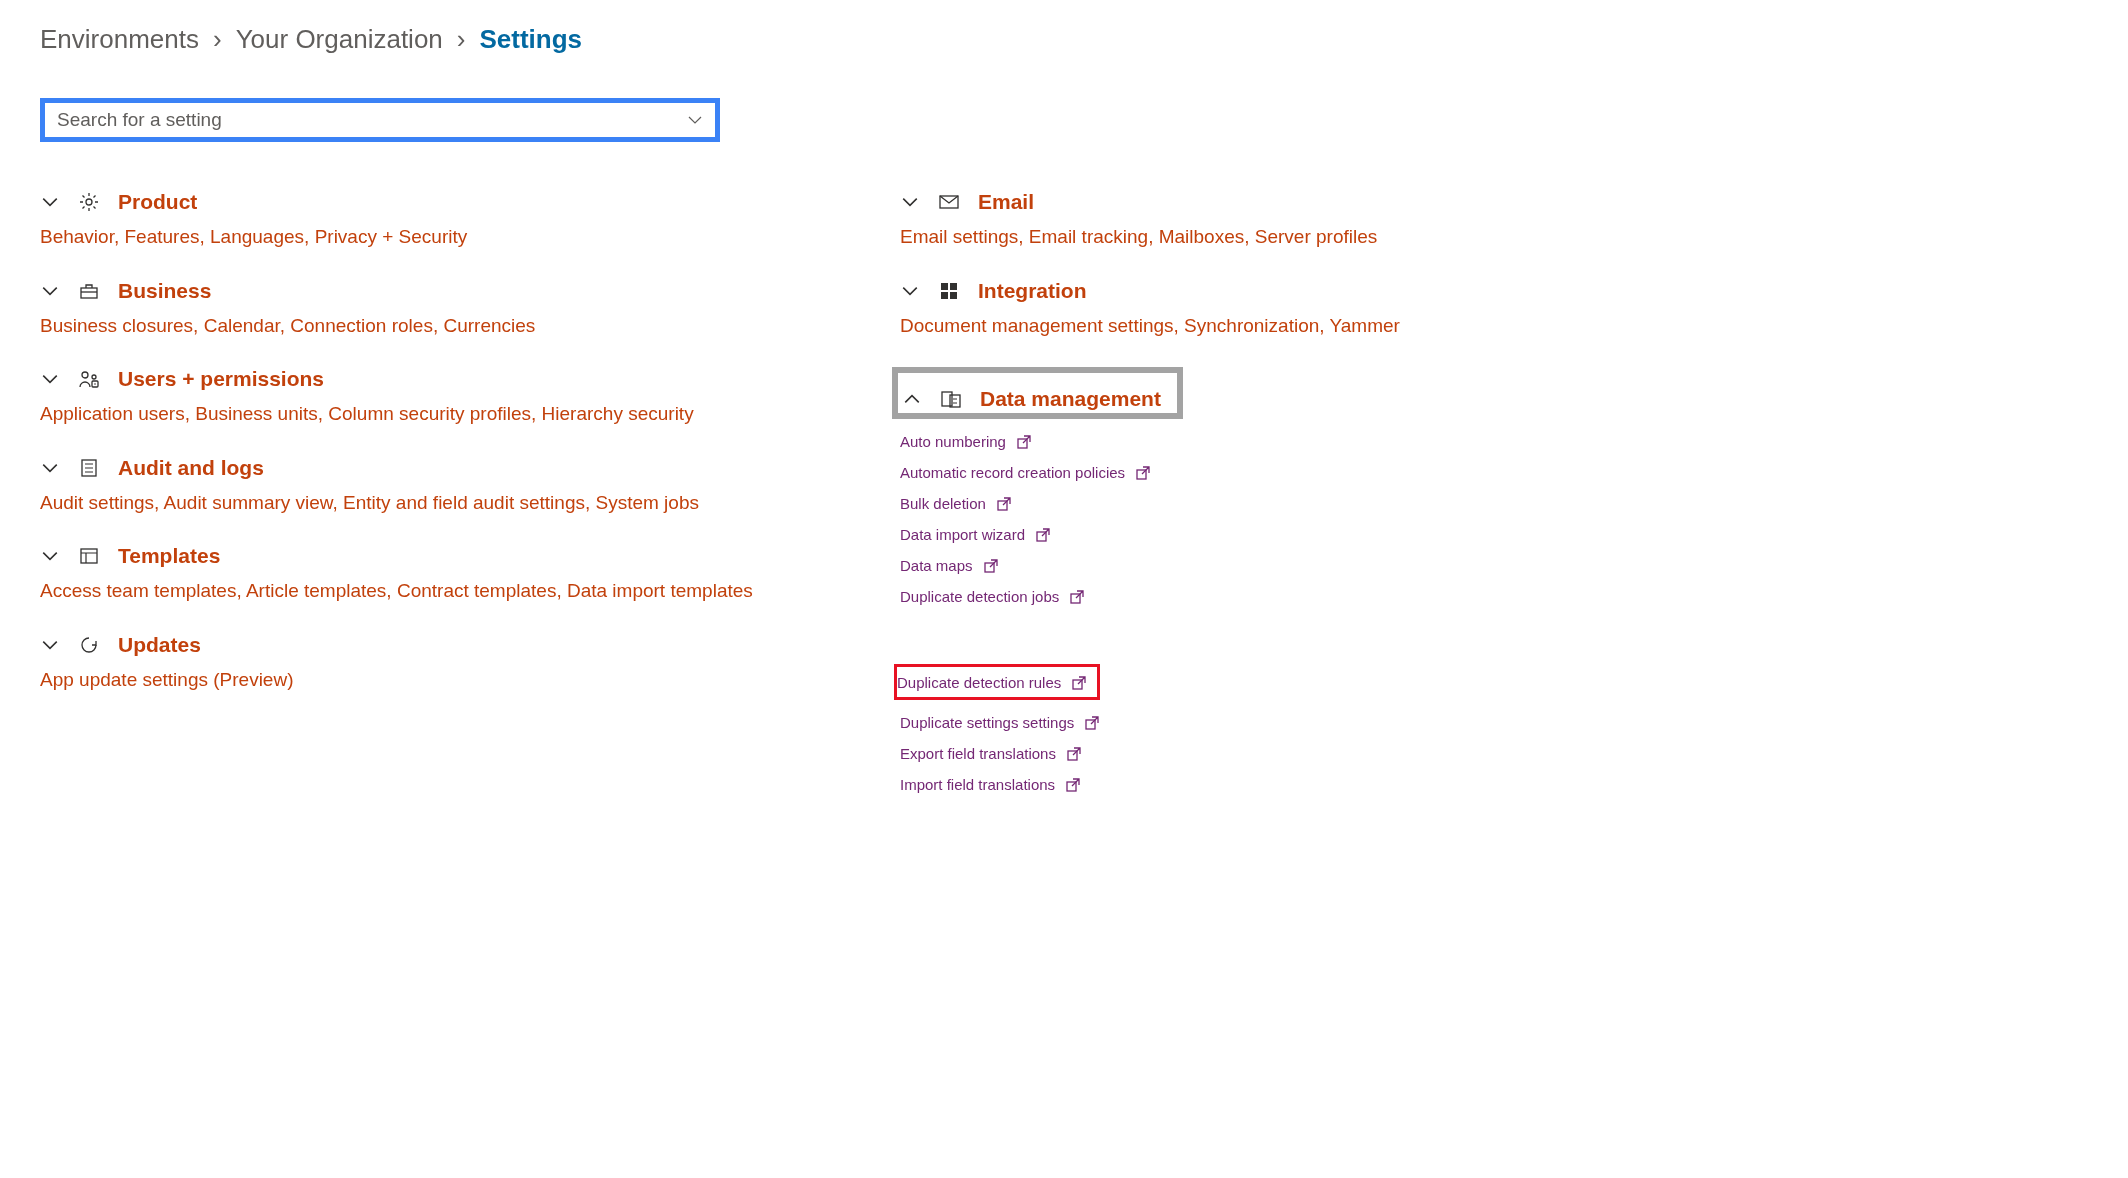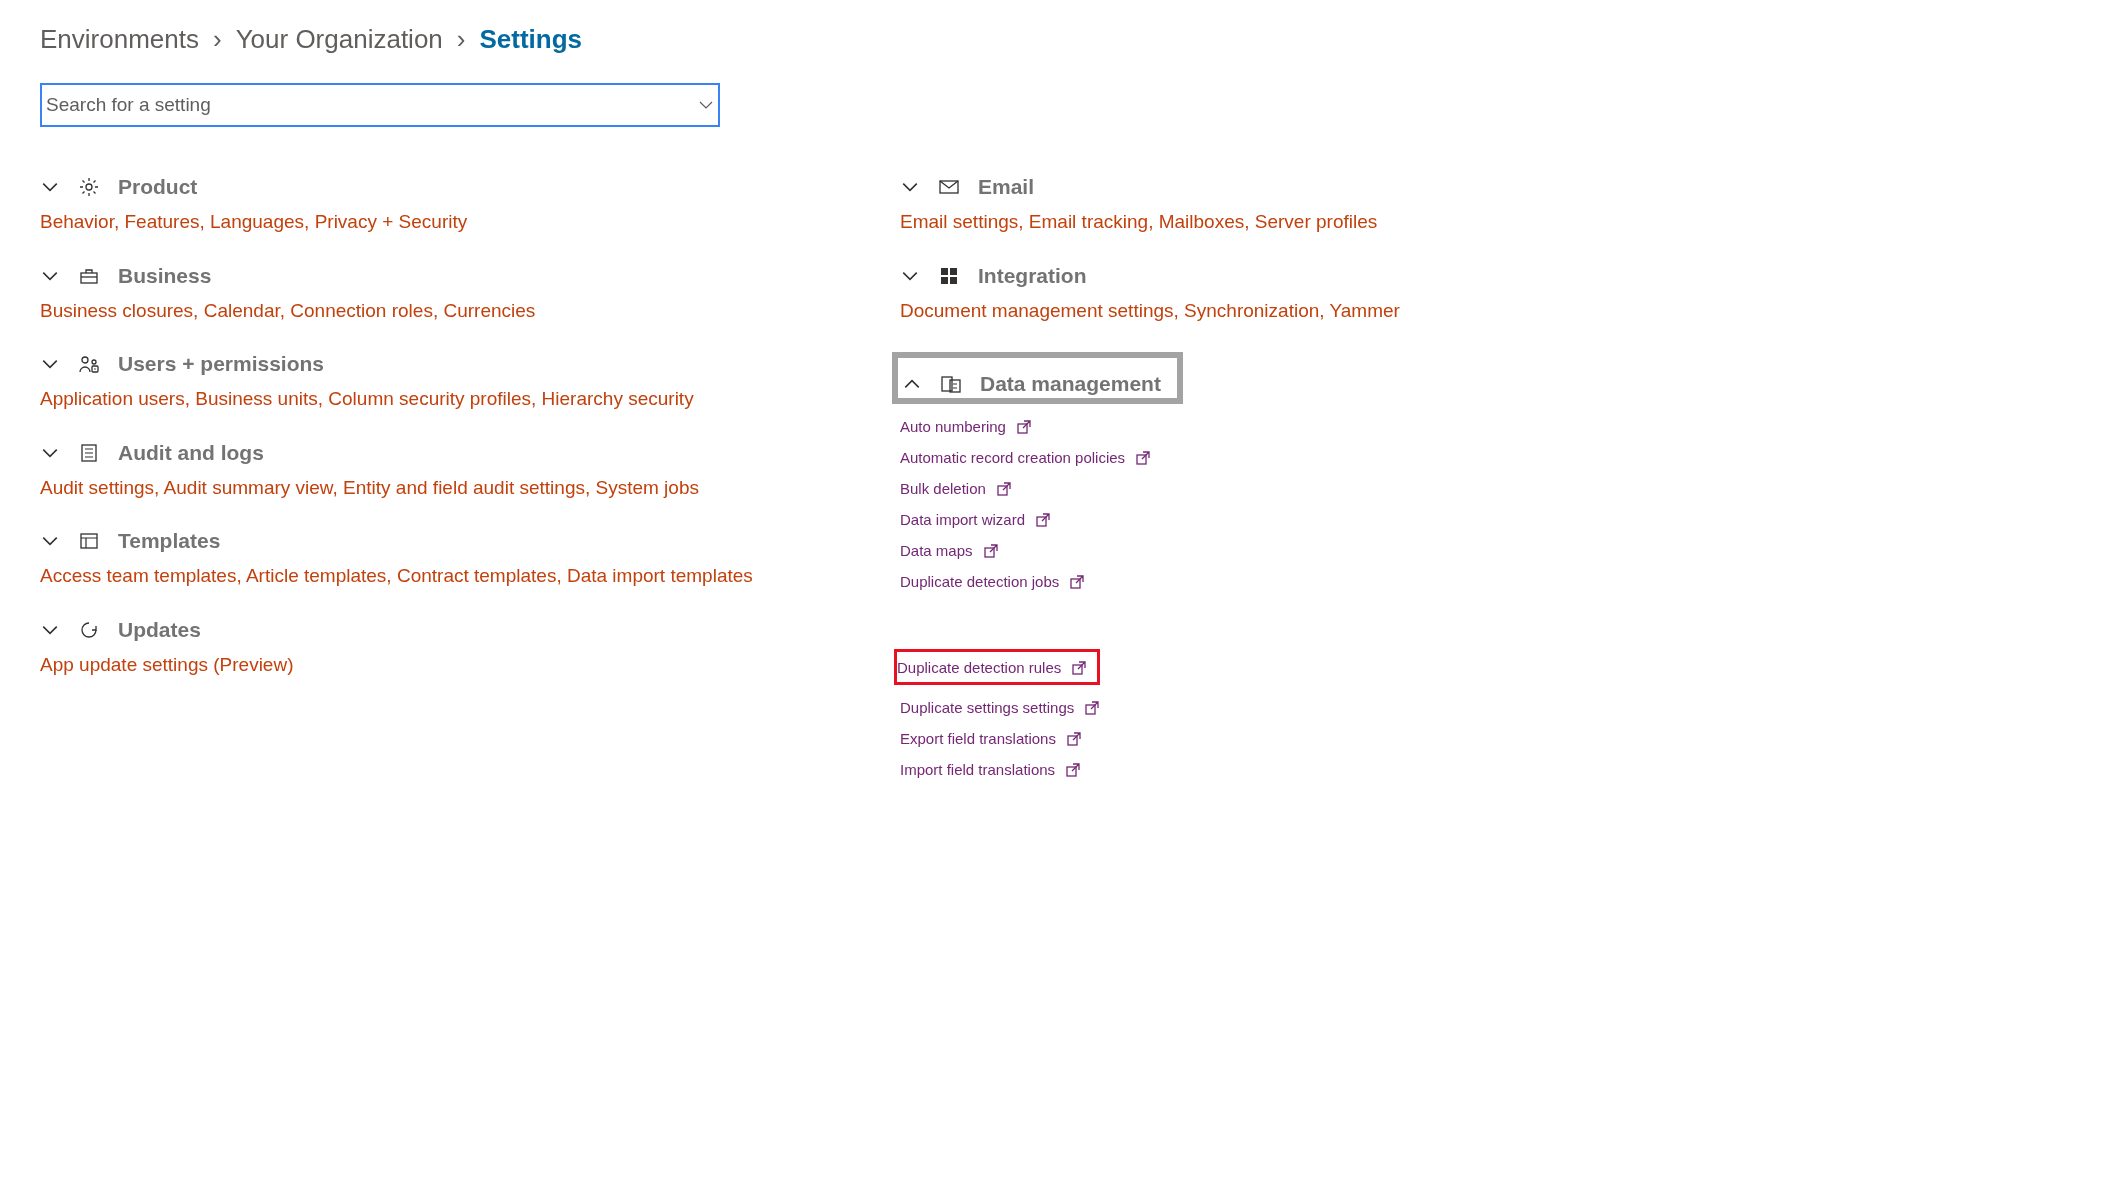--- a/index.html
+++ b/index.html
@@ -7,33 +7,33 @@
     font-family: "Segoe UI", -apple-system, BlinkMacSystemFont, sans-serif;
     background: #ffffff;
     color: #323130;
     padding: 24px 40px;
     font-size: 19px;
   }
   .breadcrumb {
     display: flex;
     align-items: center;
     gap: 14px;
-    margin-bottom: 28px;
+    margin-bottom: 43px;
     font-size: 26px;
     color: #605e5c;
   }
   .breadcrumb-sep { color: #605e5c; font-weight: 300; }
   .breadcrumb-current { font-weight: 600; color: #0369a1; }
   .search-box {
     width: 680px;
     height: 44px;
-    border: 2px solid #3b82f6;
+    border: 5px solid #3b82f6;
     display: flex;
     align-items: center;
-    padding: 0 4px;
+    padding: 0 12px;
     margin-bottom: 48px;
     color: #605e5c;
   }
   .search-box input {
     flex: 1;
     border: none;
     outline: none;
     font-size: 19px;
     color: #605e5c;
     background: transparent;
@@ -48,21 +48,21 @@
   .col-right { width: 560px; }
   .section { margin-bottom: 28px; }
   .section-header {
     display: flex;
     align-items: center;
     gap: 18px;
     cursor: pointer;
   }
   .chevron { width: 20px; display: inline-flex; justify-content: center; color: #323130; }
   .section-icon { width: 22px; display: inline-flex; justify-content: center; color: #323130; }
-  .section-title { font-weight: 600; font-size: 21px; color: #737373; }
+  .section-title { font-weight: 600; font-size: 21px; color: #c2410c; }
   .section-desc {
     margin-top: 10px;
     color: #c2410c;
     font-size: 19px;
     line-height: 1.4;
   }
   .links { margin-top: 14px; display: flex; flex-direction: column; gap: 14px; }
   .link-item {
     display: inline-flex;
     align-items: center;

